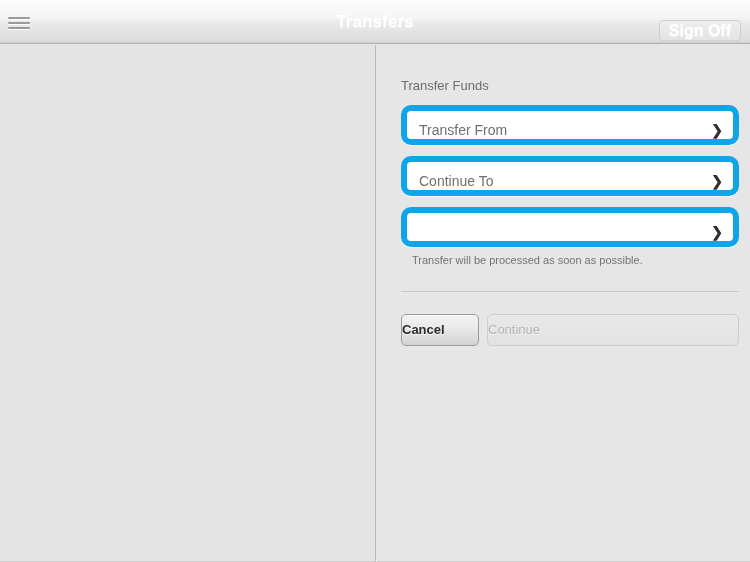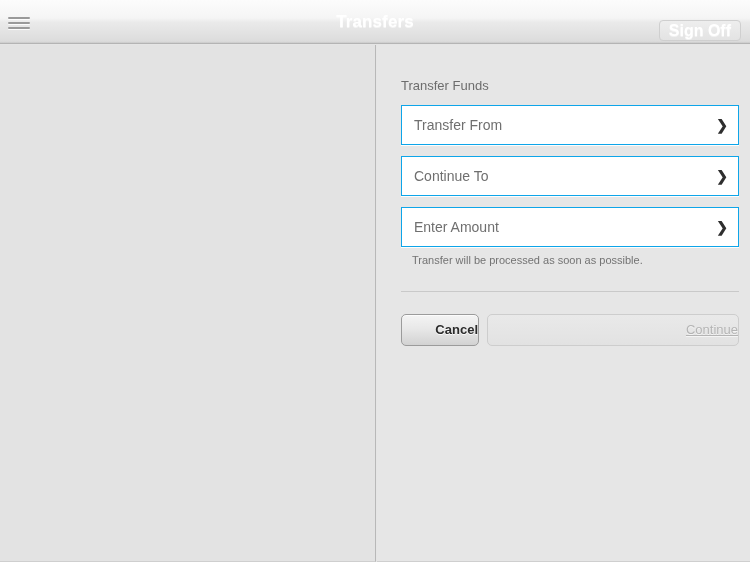--- a/index.html
+++ b/index.html
@@ -132,22 +132,22 @@
     left: 24px;
     top: 60px;
     width: 338px;
   }
 
   .field-row {
     position: relative;
     height: 40px;
     margin-bottom: 11px;
     background: #ffffff;
-    border: 1px solid #0ea5e9;
-    border-radius: 0;
+    border: 6px solid #0ea5e9;
+    border-radius: 10px;
     box-shadow: 0 1px 0 rgba(255,255,255,0.9);
     cursor: pointer;
   }
 
   .field-label {
     position: absolute;
     left: 12px;
     top: 0;
     line-height: 38px;
     font-size: 14px;
@@ -190,21 +190,21 @@
     height: 32px;
   }
 
   .btn {
     position: absolute;
     top: 0;
     height: 32px;
     border-radius: 5px;
     font-size: 13px;
     line-height: 30px;
-    text-align: right;
+    text-align: left;
     white-space: nowrap;
   }
 
   .btn-cancel {
     left: 0;
     width: 78px;
     background: linear-gradient(to bottom, #f4f4f4 0%, #e8e8e8 45%, #d2d2d2 100%);
     border: 1px solid #9b9b9b;
     color: #2b2b2b;
     font-weight: bold;
@@ -215,21 +215,20 @@
 
   .btn-continue {
     left: 86px;
     width: 252px;
     background: linear-gradient(to bottom, #e9e9e9 0%, #e2e2e2 100%);
     border: 1px solid #cdcdcd;
     color: #b4b4b4;
     font-weight: normal;
     text-shadow: 0 1px 0 rgba(255,255,255,0.6);
     cursor: default;
-    text-decoration: underline;
   }
 </style>
 </head>
 <body>
 
 <div id="app">
 
   <div class="navbar">
 
     <div class="menu-button">
@@ -257,21 +256,20 @@
           <span class="field-label">Transfer From</span>
           <span class="chevron">❯</span>
         </div>
 
         <div class="field-row">
           <span class="field-label">Continue To</span>
           <span class="chevron">❯</span>
         </div>
 
         <div class="field-row">
-          <span class="field-label">Enter Amount</span>
           <span class="chevron">❯</span>
         </div>
 
       </div>
 
       <div class="helper-text">Transfer will be processed as soon as possible.</div>
 
       <div class="divider"></div>
 
       <div class="actions">

